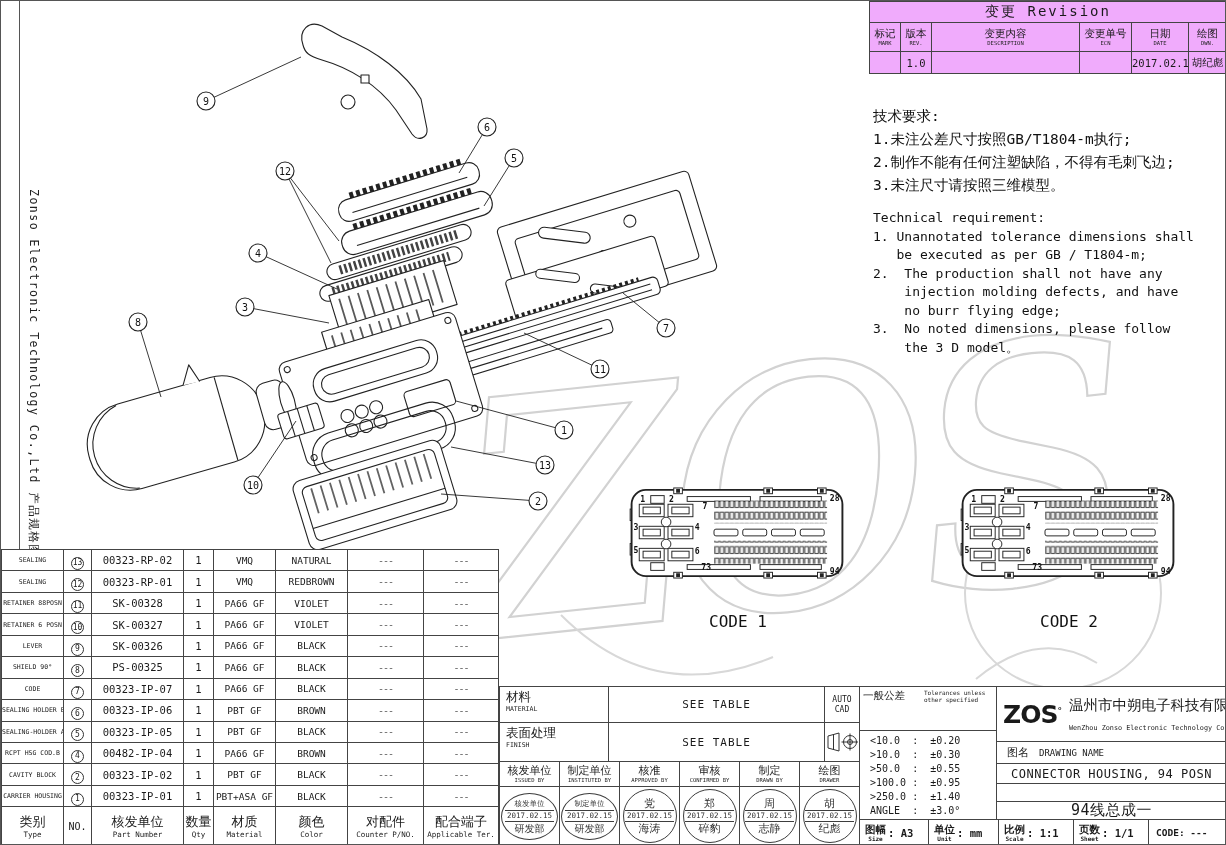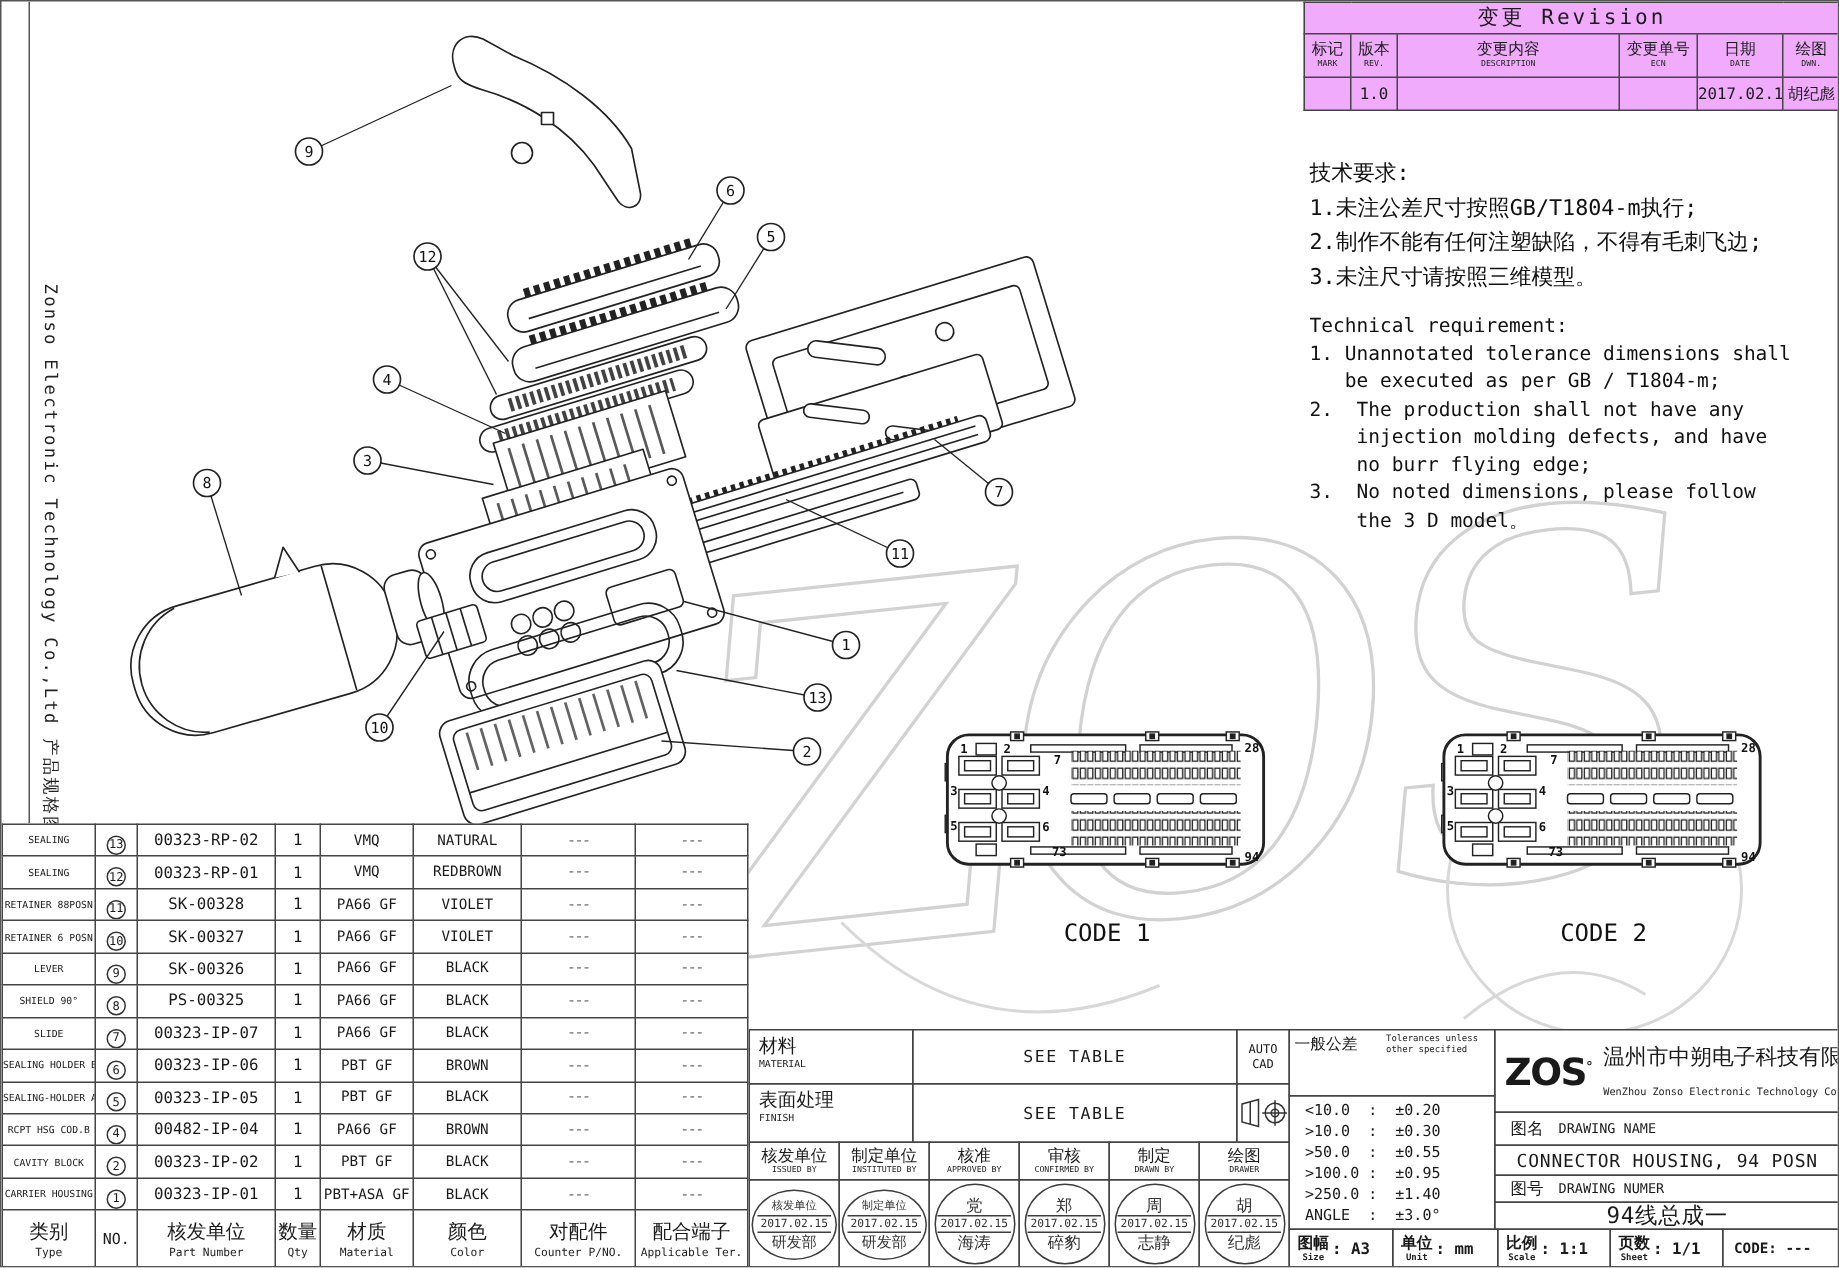--- a/index.html
+++ b/index.html
@@ -496,21 +496,21 @@
           <td class="c-type">SHIELD 90°</td>
           <td><span class="circ">8</span></td>
           <td class="c-part">PS-00325</td>
           <td class="c-qty">1</td>
           <td class="c-mat">PA66 GF</td>
           <td class="c-col">BLACK</td>
           <td class="c-dash">---</td>
           <td class="c-dash">---</td>
         </tr>
     <tr>
-          <td class="c-type">SLIDE</td>
+          <td class="c-type">CODE</td>
           <td><span class="circ">7</span></td>
           <td class="c-part">00323-IP-07</td>
           <td class="c-qty">1</td>
           <td class="c-mat">PA66 GF</td>
           <td class="c-col">BLACK</td>
           <td class="c-dash">---</td>
           <td class="c-dash">---</td>
         </tr>
     <tr>
           <td class="c-type">SEALING HOLDER B</td>
@@ -708,24 +708,20 @@
       <span>
         <span class="czh">温州市中朔电子科技有限公司</span>
         <span class="cen">WenZhou Zonso Electronic Technology Co.,Ltd</span>
       </span>
     </div>
     <div class="tb-cell dn-label" style="left:497px;top:55px;width:231px;height:23px">
       <span class="zh">图名</span>
         <span class="en">DRAWING NAME</span>
     </div>
     <div class="tb-cell dn-value" style="left:497px;top:77px;width:231px;height:21px">CONNECTOR HOUSING, 94 POSN</div>
-    <div class="tb-cell dn-label" style="left:497px;top:97px;width:231px;height:19px">
-      <span class="zh">图号</span>
-        <span class="en">DRAWING NUMER</span>
-    </div>
     <div class="tb-cell dn-value" style="left:497px;top:115px;width:231px;height:19px;font-size:15px">94线总成一</div>
 
     <div class="tb-cell info" style="left:360px;top:133px;width:70px;height:27px">
       <span class="il">
           <span class="zh">图幅</span>
           <span class="en">Size</span>
         </span>
       <span class="iv">: A3</span>
     </div>
     <div class="tb-cell info" style="left:429px;top:133px;width:71px;height:27px">

